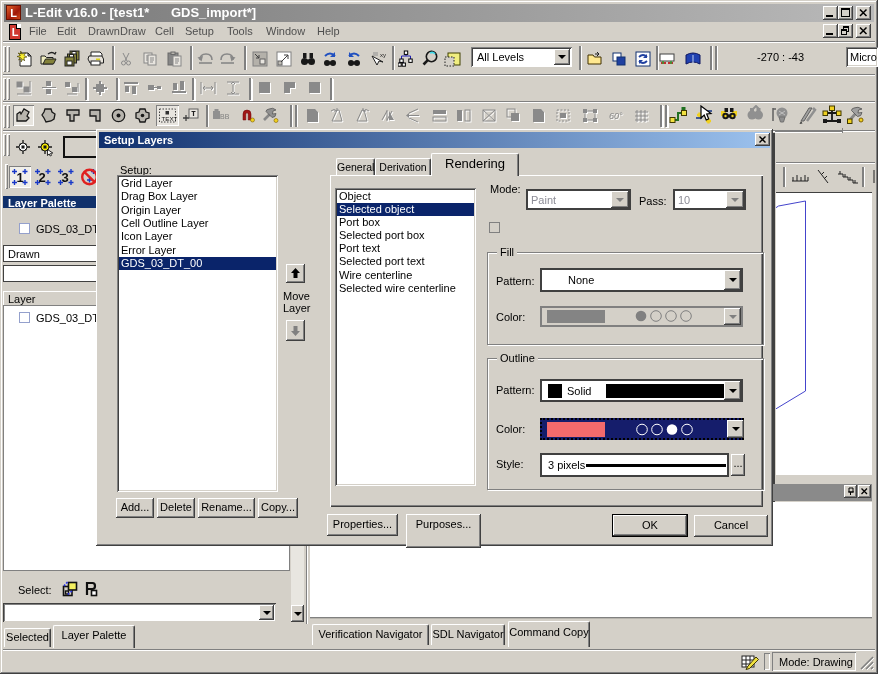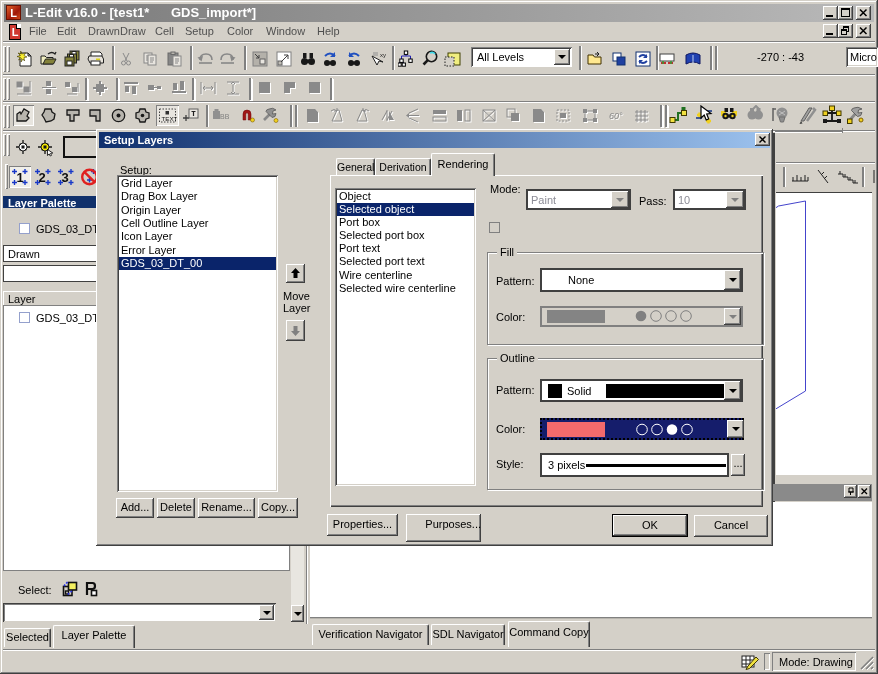--- a/index.html
+++ b/index.html
@@ -37,21 +37,21 @@
   </svg>
 
 <div class="a" style="left:9px;top:24px;width:12px;height:16px;background:#d03830;border:1.5px solid #000;color:#fff;font-weight:bold;font-size:11px;text-align:center;line-height:15px">L</div>
 <div class="a" style="left:16px;top:24px;width:5px;height:5px;background:#fff;border-left:1.5px solid #000;border-bottom:1.5px solid #000"></div>
 <div class="a" style="left:29px;top:25px;color:#4f4f4f">File</div>
 <div class="a" style="left:57px;top:25px;color:#4f4f4f">Edit</div>
 <div class="a" style="left:88px;top:25px;color:#4f4f4f">Drawn</div>
 <div class="a" style="left:120px;top:25px;color:#4f4f4f">Draw</div>
 <div class="a" style="left:155px;top:25px;color:#4f4f4f">Cell</div>
 <div class="a" style="left:185px;top:25px;color:#4f4f4f">Setup</div>
-<div class="a" style="left:227px;top:25px;color:#4f4f4f">Color</div>
+<div class="a" style="left:227px;top:25px;color:#4f4f4f">Tools</div>
 <div class="a" style="left:266px;top:25px;color:#4f4f4f">Window</div>
 <div class="a" style="left:317px;top:25px;color:#4f4f4f">Help</div>
 
 <div class="a raised" style="left:823px;top:24px;width:15px;height:14px">
     <div class="a" style="left:3px;top:9px;width:7px;height:2px;background:#000"></div>
   </div>
 <div class="a raised" style="left:838px;top:24px;width:15px;height:14px">
     <div class="a" style="left:5px;top:2px;width:6px;height:6px;border:1px solid #000;border-top-width:2px"></div>
     <div class="a" style="left:3px;top:5px;width:6px;height:6px;border:1px solid #000;border-top-width:2px;background:#d4d0c8"></div>
   </div>
@@ -625,21 +625,21 @@
       <path d="M 9.5 16 L 14 11 L 11.5 11 L 11.5 6 L 7.5 6 L 7.5 11 L 5 11 Z" fill="#808080"></path>
     </svg>
 
 <div class="a raised" style="left:20px;top:369px;width:38px;height:20px;text-align:center;line-height:19px">Add...</div>
 <div class="a raised" style="left:61px;top:369px;width:38px;height:20px;text-align:center;line-height:19px">Delete</div>
 <div class="a raised" style="left:102px;top:369px;width:57px;height:20px;text-align:center;line-height:19px">Rename...</div>
 <div class="a raised" style="left:162px;top:369px;width:40px;height:20px;text-align:center;line-height:19px">Copy...</div>
 
 <div class="a tab" style="left:240px;top:29px;width:39px;height:18px;line-height:16px;font-size:10.5px">General</div>
 <div class="a tab" style="left:279px;top:29px;width:56px;height:18px;line-height:16px;font-size:10.5px">Derivation</div>
-<div class="a tab" style="left:335px;top:24px;width:64px;height:23px;line-height:20px;z-index:3;font-size:11px">Rendering</div>
+<div class="a tab" style="left:335px;top:24px;width:88px;height:23px;line-height:20px;z-index:3;font-size:13px">Rendering</div>
 <div class="a" style="left:234px;top:46px;width:433px;height:332px;background:#d4d0c8;box-shadow:inset 1px 1px 0 #fff,inset -1px -1px 0 #404040,inset -2px -2px 0 #808080;z-index:2"></div>
 <div id="pane" class="a" style="left:234px;top:46px;width:433px;height:332px;z-index:4">
 
   <div class="a sunk" style="left:5px;top:13px;width:141px;height:298px"></div>
   <div class="a" style="left:7px;top:15px;width:137px;height:294px;overflow:hidden;line-height:13.1px;background:#fff"><span style="padding-left:2px">Object</span><br><span style="background:#0a246a;color:#fff;display:inline-block;width:137px;padding-left:2px">Selected object</span><br><span style="padding-left:2px">Port box</span><br><span style="padding-left:2px">Selected port box</span><br><span style="padding-left:2px">Port text</span><br><span style="padding-left:2px">Selected port text</span><br><span style="padding-left:2px">Wire centerline</span><br><span style="padding-left:2px">Selected wire centerline</span></div>
 
   <div class="a" style="left:160px;top:8px">Mode:</div>
   <div class="a" style="left:196px;top:14px;width:105px;height:21px;background:#fff;border:2px solid #404040"></div>
   <div class="a" style="left:201px;top:19px;color:#8c8c96">Paint</div>
   <div class="a cbtn" style="left:281px;top:16px;width:18px;height:17px">
@@ -698,21 +698,21 @@
         <div class="tri"></div>
       </div>
   <div class="a" style="left:166px;top:283px">Style:</div>
   <div class="a" style="left:210px;top:278px;width:189px;height:24px;background:#fff;border:2px solid #404040"></div>
   <div class="a" style="left:218px;top:284px">3 pixels</div>
   <div class="a" style="left:256px;top:289px;width:140px;height:3px;background:#000"></div>
   <div class="a raised" style="left:401px;top:279px;width:14px;height:22px;text-align:center;line-height:18px">...</div>
 </div>
 
 <div class="a raised" style="left:231px;top:385px;width:71px;height:22px;text-align:center;line-height:21px">Properties...</div>
-<div class="a raised" style="left:310px;top:385px;width:75px;height:28px;text-align:right;line-height:21px">Purposes...</div>
+<div class="a raised" style="left:310px;top:385px;width:75px;height:34px;text-align:center;line-height:21px">Purposes...</div>
 <div class="a" style="left:516px;top:385px;width:76px;height:23px;border:1px solid #000">
       <div class="raised" style="width:74px;height:21px;text-align:center;line-height:20px">OK</div>
     </div>
 <div class="a raised" style="left:598px;top:386px;width:74px;height:22px;text-align:center;line-height:21px">Cancel</div>
 </div>
 
 <svg class="a" style="left:858px;top:654px" width="17" height="17">
     <path d="M15 3 L3 15 M15 8 L8 15 M15 13 L13 15" stroke="#808080" stroke-width="1.5"></path>
     <path d="M16 4 L4 16 M16 9 L9 16 M16 14 L14 16" stroke="#fff"></path>
   </svg>

